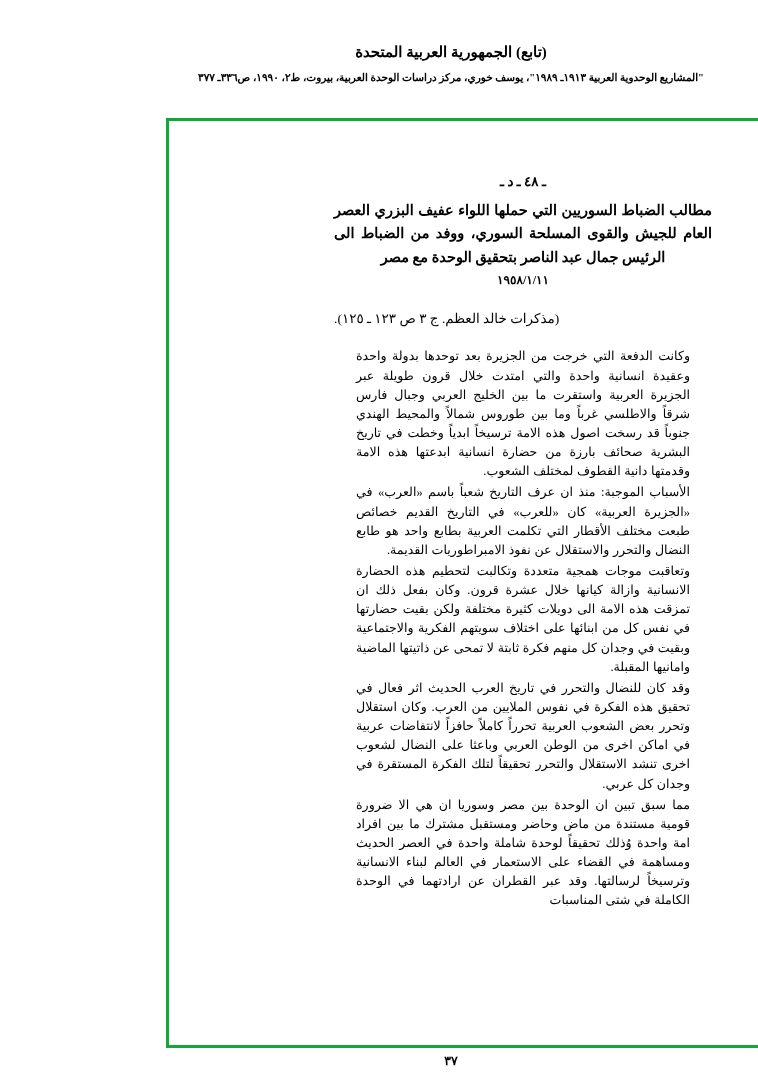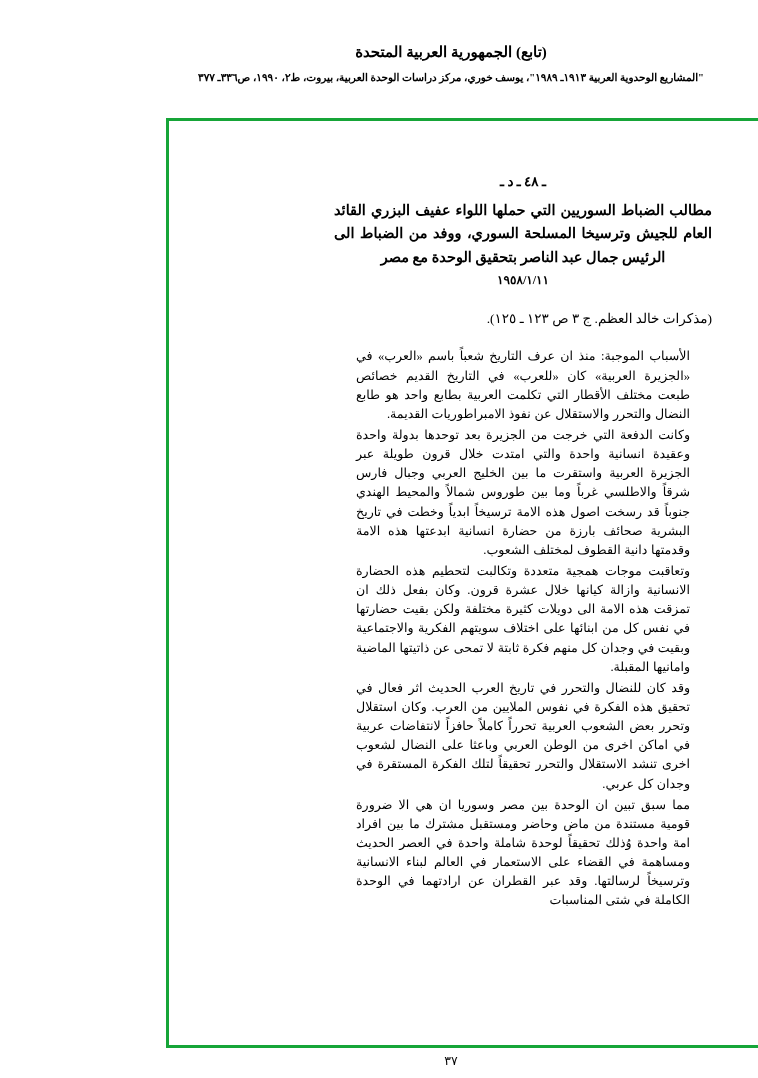--- a/index.html
+++ b/index.html
@@ -76,21 +76,21 @@
   .doc-date {
     text-align: center;
     font-size: 12px;
     font-weight: bold;
     margin-top: 4px;
     direction: rtl;
   }
   .doc-source {
     width: 378px;
     margin: 22px auto 0 auto;
-    text-align: right;
+    text-align: left;
     font-size: 13.5px;
     direction: rtl;
   }
   .body-block {
     width: 334px;
     margin: 20px auto 0 auto;
     direction: rtl;
   }
   .para {
     font-size: 12.6px;
@@ -104,48 +104,48 @@
   .para.first-ind {
     text-indent: 0;
   }
   .page-number {
     position: absolute;
     bottom: 26px;
     left: 0;
     right: 0;
     text-align: center;
     font-size: 12.5px;
-    font-weight: normal;
+    font-weight: bold;
     direction: rtl;
   }
 </style>
 </head>
 <body>
 
 <div class="page">
 
   <div class="header-area">
     <div class="header-title">(تابع) الجمهورية العربية المتحدة</div>
     <div class="header-sub">"المشاريع الوحدوية العربية ١٩١٣ـ ١٩٨٩"، يوسف خوري، مركز دراسات الوحدة العربية، بيروت، ط٢، ١٩٩٠، ص٣٣٦ـ ٣٧٧</div>
   </div>
 
   <div class="frame">
     <div class="content">
 
       <div class="doc-number">ـ ٤٨ ـ د ـ</div>
 
-      <div class="doc-title">مطالب الضباط السوريين التي حملها اللواء عفيف البزري القائد العام للجيش وترسيخا المسلحة السوري، ووفد من الضباط الى الرئيس جمال عبد الناصر بتحقيق الوحدة مع مصر</div>
+      <div class="doc-title">مطالب الضباط السوريين التي حملها اللواء عفيف البزري العصر العام للجيش والقوى المسلحة السوري، ووفد من الضباط الى الرئيس جمال عبد الناصر بتحقيق الوحدة مع مصر</div>
 
       <div class="doc-date">١٩٥٨/١/١١</div>
 
       <div class="doc-source">(مذكرات خالد العظم. ج ٣ ص ١٢٣ ـ ١٢٥).</div>
 
       <div class="body-block">
+        <p class="para">وكانت الدفعة التي خرجت من الجزيرة بعد توحدها بدولة واحدة وعقيدة انسانية واحدة والتي امتدت خلال قرون طويلة عبر الجزيرة العربية واستقرت ما بين الخليج العربي وجبال فارس شرقاً والاطلسي غرباً وما بين طوروس شمالاً والمحيط الهندي جنوباً قد رسخت اصول هذه الامة ترسيخاً ابدياً وخطت في تاريخ البشرية صحائف بارزة من حضارة انسانية ابدعتها هذه الامة وقدمتها دانية القطوف لمختلف الشعوب.</p>
         <p class="para first-ind">الأسباب الموجبة: منذ ان عرف التاريخ شعباً باسم «العرب» في «الجزيرة العربية» كان «للعرب» في التاريخ القديم خصائص طبعت مختلف الأقطار التي تكلمت العربية بطابع واحد هو طابع النضال والتحرر والاستقلال عن نفوذ الامبراطوريات القديمة.</p>
-        <p class="para">وكانت الدفعة التي خرجت من الجزيرة بعد توحدها بدولة واحدة وعقيدة انسانية واحدة والتي امتدت خلال قرون طويلة عبر الجزيرة العربية واستقرت ما بين الخليج العربي وجبال فارس شرقاً والاطلسي غرباً وما بين طوروس شمالاً والمحيط الهندي جنوباً قد رسخت اصول هذه الامة ترسيخاً ابدياً وخطت في تاريخ البشرية صحائف بارزة من حضارة انسانية ابدعتها هذه الامة وقدمتها دانية القطوف لمختلف الشعوب.</p>
         <p class="para">وتعاقبت موجات همجية متعددة وتكالبت لتحطيم هذه الحضارة الانسانية وازالة كيانها خلال عشرة قرون. وكان بفعل ذلك ان تمزقت هذه الامة الى دويلات كثيرة مختلفة ولكن بقيت حضارتها في نفس كل من ابنائها على اختلاف سويتهم الفكرية والاجتماعية وبقيت في وجدان كل منهم فكرة ثابتة لا تمحى عن ذاتيتها الماضية وامانيها المقبلة.</p>
         <p class="para">وقد كان للنضال والتحرر في تاريخ العرب الحديث اثر فعال في تحقيق هذه الفكرة في نفوس الملايين من العرب. وكان استقلال وتحرر بعض الشعوب العربية تحرراً كاملاً حافزاً لانتفاضات عربية في اماكن اخرى من الوطن العربي وباعثا على النضال لشعوب اخرى تنشد الاستقلال والتحرر تحقيقاً لتلك الفكرة المستقرة في وجدان كل عربي.</p>
         <p class="para">مما سبق تبين ان الوحدة بين مصر وسوريا ان هي الا ضرورة قومية مستندة من ماض وحاضر ومستقبل مشترك ما بين افراد امة واحدة وُذلك تحقيقاً لوحدة شاملة واحدة في العصر الحديث ومساهمة في القضاء على الاستعمار في العالم لبناء الانسانية وترسيخاً لرسالتها. وقد عبر القطران عن ارادتهما في الوحدة الكاملة في شتى المناسبات</p>
       </div>
 
     </div>
   </div>
 
   <div class="page-number">٣٧</div>
 

